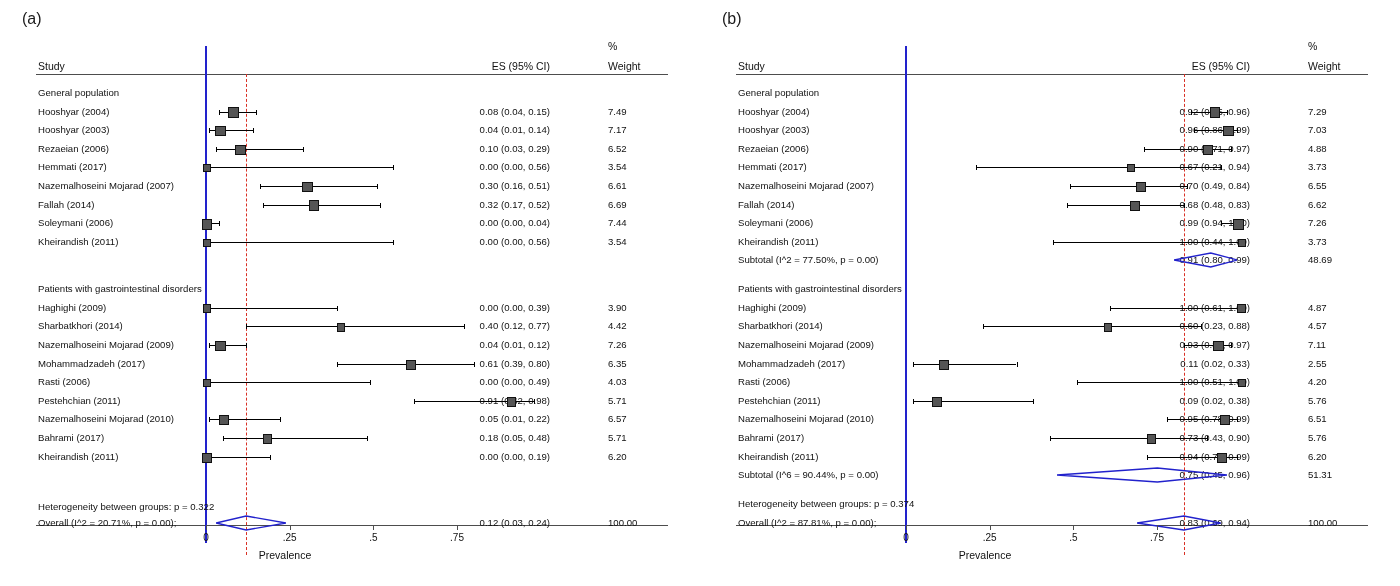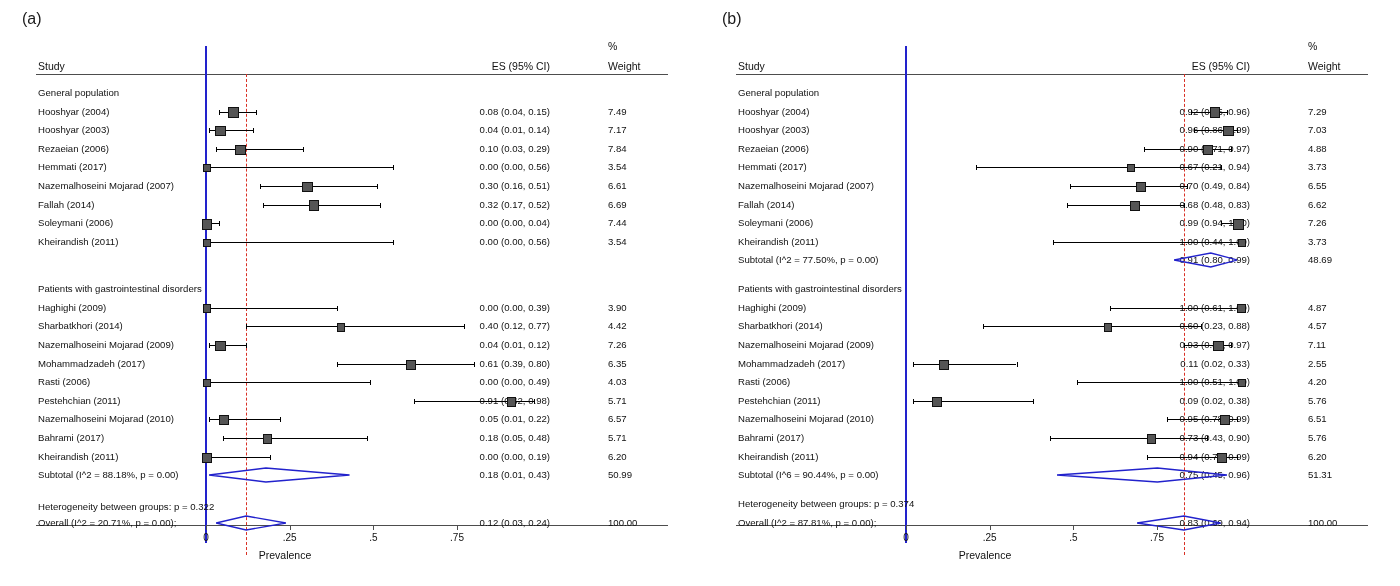--- a/index.html
+++ b/index.html
@@ -106,21 +106,21 @@
               <div class="res">0.04 (0.01, 0.14)</div>
               <div class="rwt">7.17</div>
               <div class="ci" style="left: 173.423px; width: 43.5px;"></div>
               <div class="cap" style="left: 173.423px;"></div>
               <div class="cap" style="left: 216.923px;"></div>
               <div class="box" style="width: 8.5775px; height: 8.5775px; left: 179.173px; top: 4.71125px;"></div>
             </div>
             <div class="row" style="top: 95.8px;">
               <div class="rlabel">Rezaeian (2006)</div>
               <div class="res">0.10 (0.03, 0.29)</div>
-              <div class="rwt">7.84</div>
+              <div class="rwt">6.52</div>
               <div class="ci" style="left: 180.115px; width: 87px;"></div>
               <div class="cap" style="left: 180.115px;"></div>
               <div class="cap" style="left: 267.115px;"></div>
               <div class="box" style="width: 8.09px; height: 8.09px; left: 199.493px; top: 4.955px;"></div>
             </div>
             <div class="row" style="top: 114.4px;">
               <div class="rlabel">Hemmati (2017)</div>
               <div class="res">0.00 (0.00, 0.56)</div>
               <div class="rwt">3.54</div>
               <div class="ci" style="left: 170.077px; width: 187.385px;"></div>
@@ -240,30 +240,20 @@
               <div class="box" style="width: 7.4825px; height: 7.4825px; left: 226.566px; top: 5.25875px;"></div>
             </div>
             <div class="row" style="top: 403.63px;">
               <div class="rlabel">Kheirandish (2011)</div>
               <div class="res">0.00 (0.00, 0.19)</div>
               <div class="rwt">6.20</div>
               <div class="ci" style="left: 170.077px; width: 63.5769px;"></div>
               <div class="cap" style="left: 170.077px;"></div>
               <div class="cap" style="left: 233.654px;"></div>
               <div class="box" style="width: 7.85px; height: 7.85px; left: 166.152px; top: 5.075px;"></div>
-            </div>
-            <div class="row" style="top: 422.23px;">
-              <div class="rlabel">Subtotal  (I^2 = 88.18%, p = 0.00)</div>
-              <div class="res">0.18 (0.01, 0.43)</div>
-              <div class="rwt">50.99</div>
-              <div class="dia" style="left: 173.423px; width: 140.538px;">
-                <svg width="140.53846153846152" height="16" viewBox="0 0 140.53846153846152 16">
-                  <polygon points="0,8 56.88461538461539,1 140.53846153846152,8 56.88461538461539,15" fill="none" stroke="#2222cc" stroke-width="1.4"></polygon>
-                </svg>
-              </div>
             </div>
             <div class="row" style="top: 454px;">
               <div class="rlabel">Heterogeneity between groups: p = 0.322</div>
             </div>
             <div class="row" style="top: 469.66px;">
               <div class="rlabel">Overall  (I^2 = 20.71%, p = 0.00);</div>
               <div class="res">0.12 (0.03, 0.24)</div>
               <div class="rwt">100.00</div>
               <div class="dia" style="left: 180.115px; width: 70.2692px;">
                 <svg width="70.26923076923075" height="16" viewBox="0 0 70.26923076923075 16">

